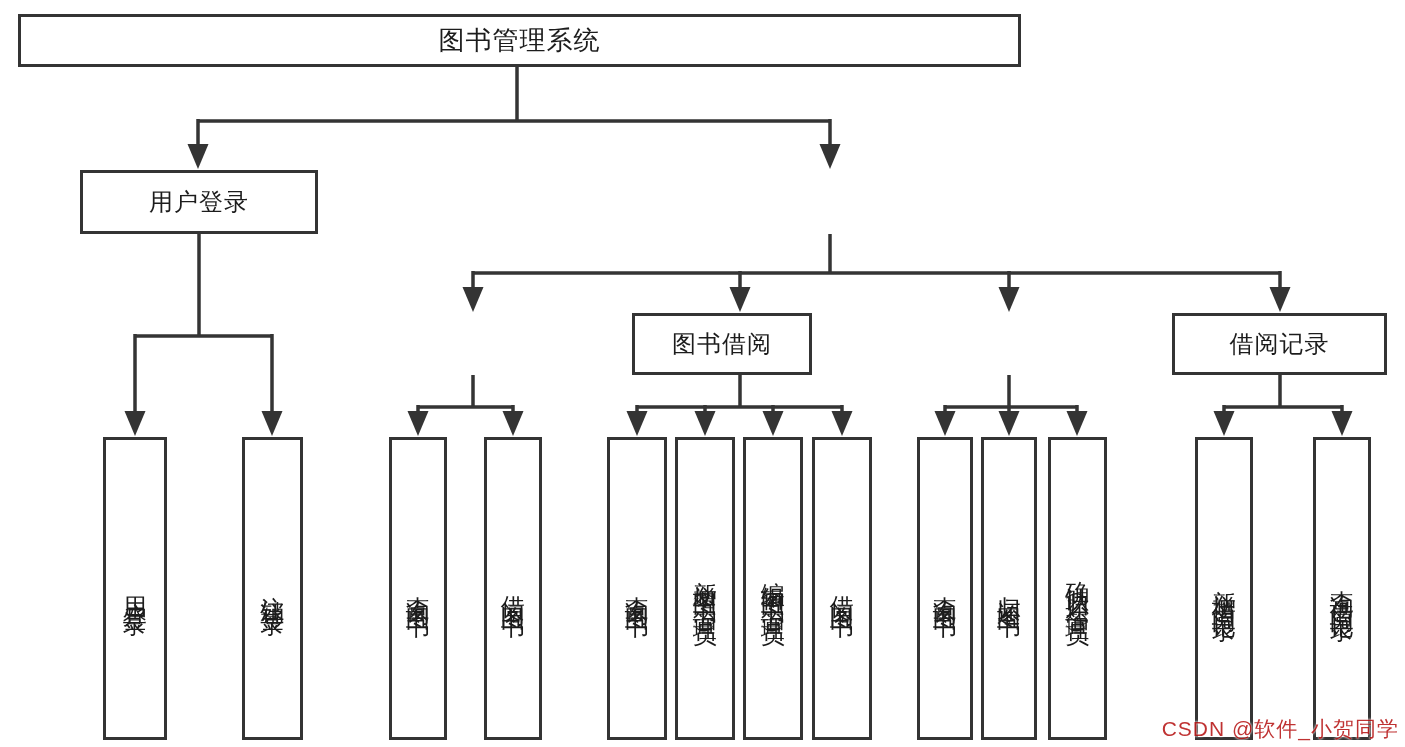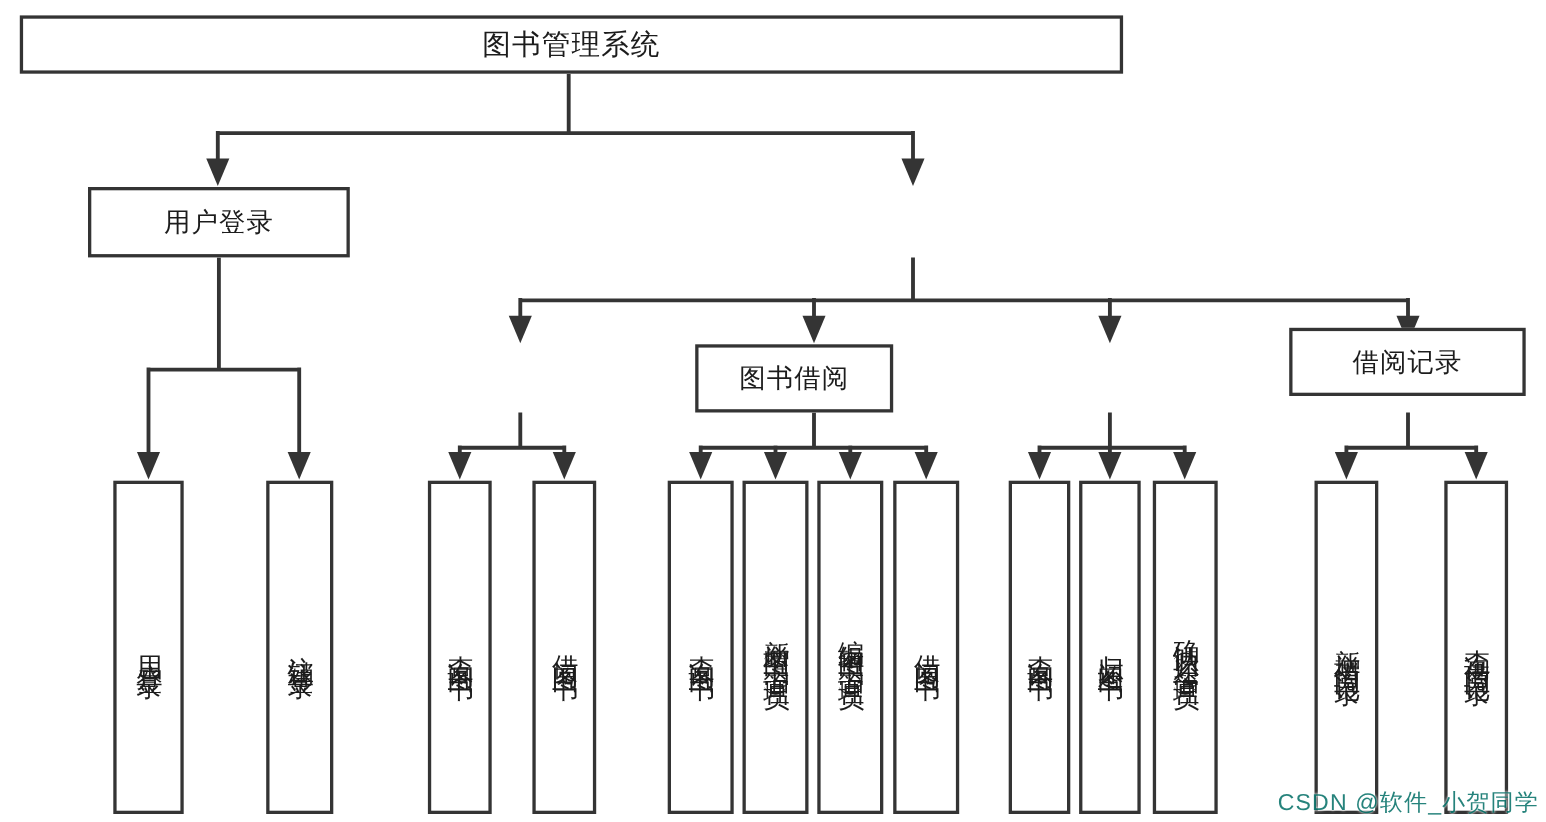--- a/index.html
+++ b/index.html
@@ -17,21 +17,21 @@
     text-align:left;color:#1c1c1c;
   }
   .box{font-size:24px;letter-spacing:1px;white-space:nowrap;}
   .box.root{font-size:26px;}
   .vbox{
     writing-mode:vertical-rl;text-orientation:mixed;
     font-size:24px;letter-spacing:6px;line-height:1.15;
   }
   .watermark{
     position:absolute;right:6px;bottom:4px;
-    font-size:21px;color:#0f766e;opacity:.9;letter-spacing:1px;
+    font-size:21px;color:#b91c1c;opacity:.9;letter-spacing:1px;
     text-shadow:0 0 3px #ffffff, 0 0 2px #ffffff;
     white-space:nowrap;
   }
 </style>
 </head>
 <body>
 
 <div class="stage">
 
   <svg class="connectors" width="1405" height="747" viewBox="0 0 1405 747">
@@ -75,21 +75,21 @@
       <polygon points="1213.5,411 1234.5,411 1224,436"></polygon>
       <polygon points="1331.5,411 1352.5,411 1342,436"></polygon>
     </g>
   </svg>
 
   <div class="box root" style="left:18px;top:14px;width:1003px;height:53px">图书管理系统</div>
 
   <div class="box" style="left:80px;top:170px;width:238px;height:64px">用户登录</div>
 
   <div class="box" style="left:632px;top:313px;width:180px;height:62px">图书借阅</div>
-  <div class="box" style="left:1172px;top:298px;width:215px;height:62px">借阅记录</div>
+  <div class="box" style="left:1172px;top:313px;width:215px;height:62px">借阅记录</div>
 
   <div class="vbox" style="left:103px;top:437px;width:64px;height:303px">用户登录</div>
   <div class="vbox" style="left:242px;top:437px;width:61px;height:303px">注销登录</div>
 
   <div class="vbox" style="left:389px;top:437px;width:58px;height:303px">查询图书</div>
   <div class="vbox" style="left:484px;top:437px;width:58px;height:303px">借阅图书</div>
 
   <div class="vbox" style="left:607px;top:437px;width:60px;height:303px">查询图书</div>
   <div class="vbox" style="left:675px;top:437px;width:60px;height:303px">新增图书（管理员）</div>
   <div class="vbox" style="left:743px;top:437px;width:60px;height:303px">编辑图书（管理员）</div>

